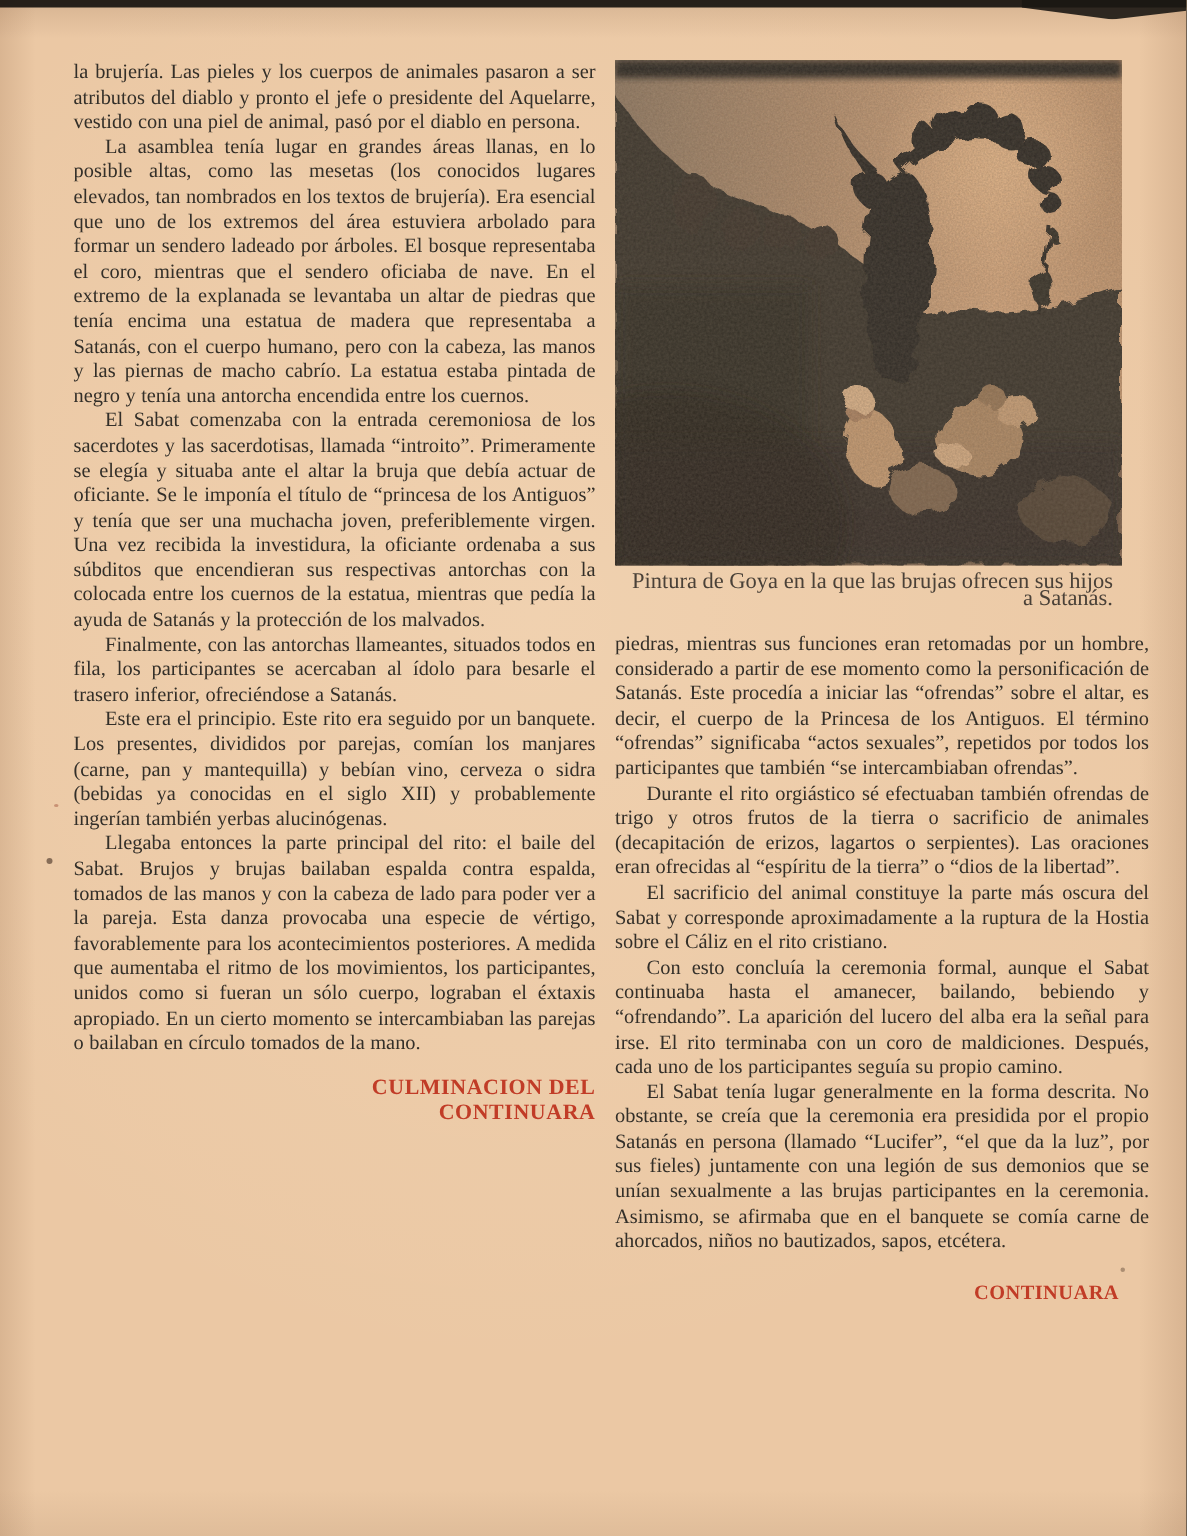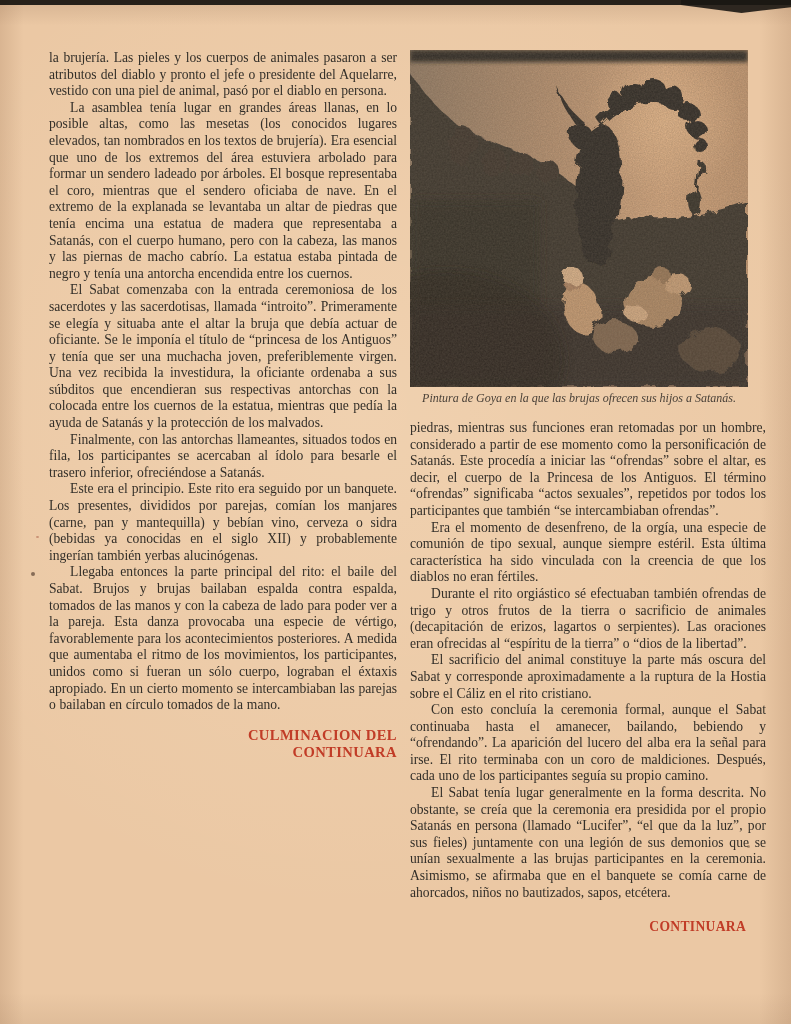--- a/index.html
+++ b/index.html
@@ -12,39 +12,39 @@
       linear-gradient(180deg, rgba(120,86,60,.18) 0%, rgba(120,86,60,0) 2.5%),
       linear-gradient(0deg, rgba(120,86,60,.10) 0%, rgba(120,86,60,0) 3%),
       radial-gradient(ellipse 90% 70% at 45% 40%, rgba(255,236,210,.25), rgba(0,0,0,0) 70%);
     font-family:"Liberation Serif","DejaVu Serif",serif;
     color:#332f29;
   }
   .top-edge{position:absolute;top:0;left:0;width:791px;height:5px;background:#17130f;opacity:.92;}
   .top-edge-wedge{position:absolute;top:0;right:0;width:110px;height:13px;background:#1b1713;
     clip-path:polygon(0 0,100% 0,100% 55%,55% 100%,0 38%);opacity:.9;}
   .speck{position:absolute;border-radius:50%;}
-  .columns{position:absolute;left:49px;top:50px;width:717px;display:flex;gap:13px;}
+  .columns{position:absolute;left:49px;top:40px;width:717px;display:flex;gap:13px;}
   .col{display:block;}
   .col-left{width:348px;}
   .col-right{width:356px;}
   p.para{
     margin:0;text-align:justify;text-justify:inter-word;
     font-size:13.6px;line-height:16.6px;text-indent:1.55em;
     hyphens:auto;-webkit-hyphens:auto;word-spacing:.02em;
   }
   p.no-indent{text-indent:0;}
   .red-heading{
     margin:13px 0 11px 0;text-align:right;font-weight:bold;
     font-size:14.6px;line-height:17.5px;color:#c13c27;letter-spacing:.4px;
   }
   figure{margin:0;width:338px;}
   .goya-frame{width:338px;height:337px;display:block;}
   figcaption{
-    font-style:italic;font-size:12px;line-height:11px;color:#4a4138;
-    text-align:center;margin:6px 6px 0 6px;
+    font-size:15px;line-height:11px;color:#4a4138;
+    text-align:right;margin:6px 6px 0 6px;
   }
   .right-text{margin-top:16px;}
   .continua{
     color:#c13c27;font-weight:bold;font-size:13.6px;
     text-align:right;padding-right:20px;margin-top:18px;letter-spacing:.3px;
   }
 </style>
 </head>
 <body>
 
@@ -166,21 +166,20 @@
           <rect width="338" height="337" filter="url(#grainL)" opacity="0.5"></rect>
           <rect width="338" height="337" filter="url(#grainD)" opacity="0.55"></rect>
         </svg>
         <figcaption>Pintura de Goya en la que las brujas ofrecen sus hijos a Satanás.</figcaption>
       </figure>
 
       <div class="right-text">
 
           <p class="para no-indent">piedras, mientras sus funciones eran retomadas por un hombre, considerado a partir de ese momento como la personificación de Satanás. Este procedía a iniciar las “ofrendas” sobre el altar, es decir, el cuerpo de la Princesa de los Antiguos. El término “ofrendas” significaba “actos sexuales”, repetidos por todos los participantes que también “se intercambiaban ofrendas”.</p>
 
-          <p class="para">Era el momento de desenfreno, de la orgía, una especie de comunión de tipo sexual, aunque siempre estéril. Esta última característica ha sido vinculada con la creencia de que los diablos no eran fértiles.</p>
 
           <p class="para">Durante el rito orgiástico sé efectuaban también ofrendas de trigo y otros frutos de la tierra o sacrificio de animales (decapitación de erizos, lagartos o serpientes). Las oraciones eran ofrecidas al “espíritu de la tierra” o “dios de la libertad”.</p>
 
           <p class="para">El sacrificio del animal constituye la parte más oscura del Sabat y corresponde aproximadamente a la ruptura de la Hostia sobre el Cáliz en el rito cristiano.</p>
 
           <p class="para">Con esto concluía la ceremonia formal, aunque el Sabat continuaba hasta el amanecer, bailando, bebiendo y “ofrendando”. La aparición del lucero del alba era la señal para irse. El rito terminaba con un coro de maldiciones. Después, cada uno de los participantes seguía su propio camino.</p>
 
           <p class="para">El Sabat tenía lugar generalmente en la forma descrita. No obstante, se creía que la ceremonia era presidida por el propio Satanás en persona (llamado “Lucifer”, “el que da la luz”, por sus fieles) juntamente con una legión de sus demonios que se unían sexualmente a las brujas participantes en la ceremonia. Asimismo, se afirmaba que en el banquete se comía carne de ahorcados, niños no bautizados, sapos, etcétera.</p>
         </div>
 

